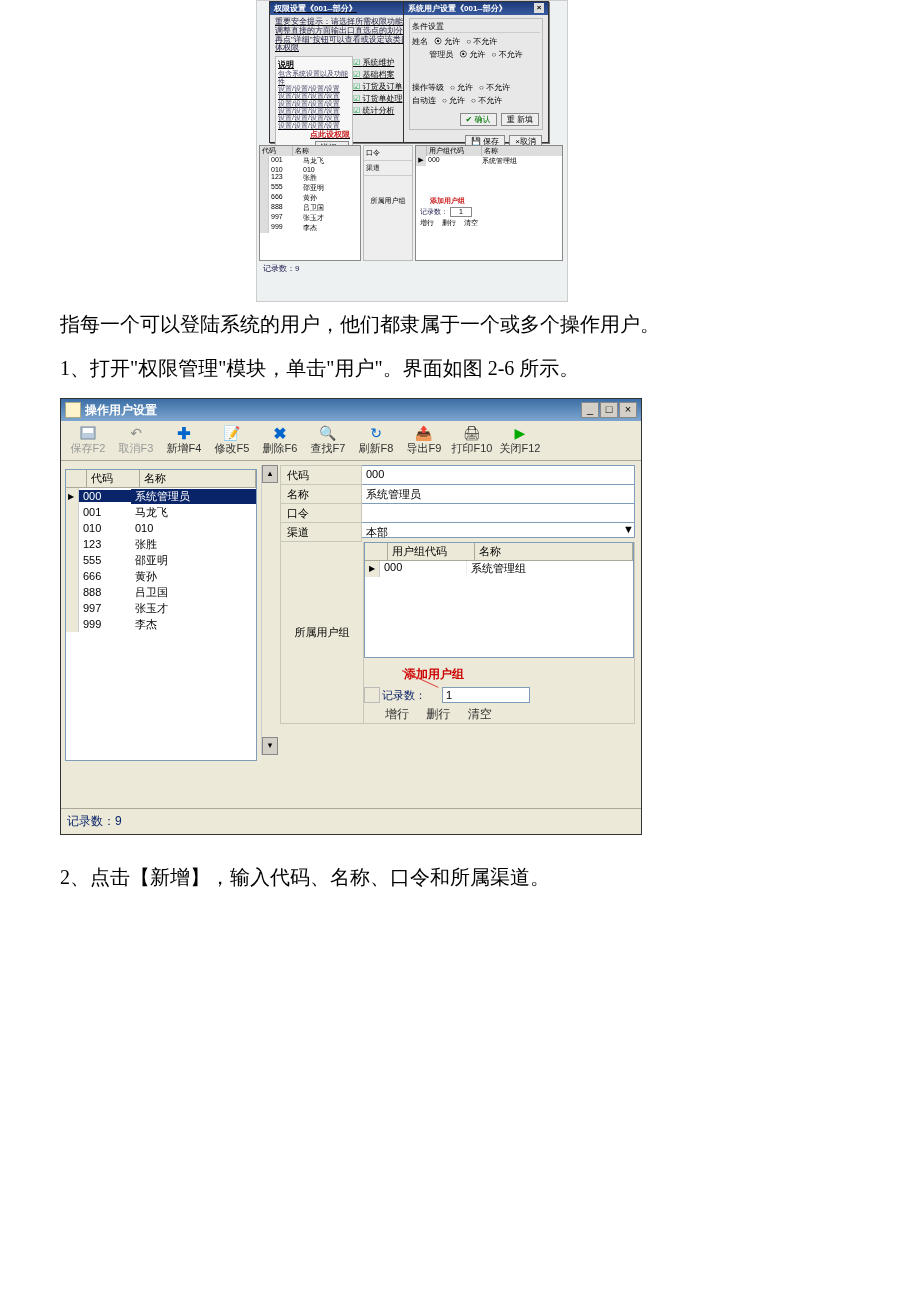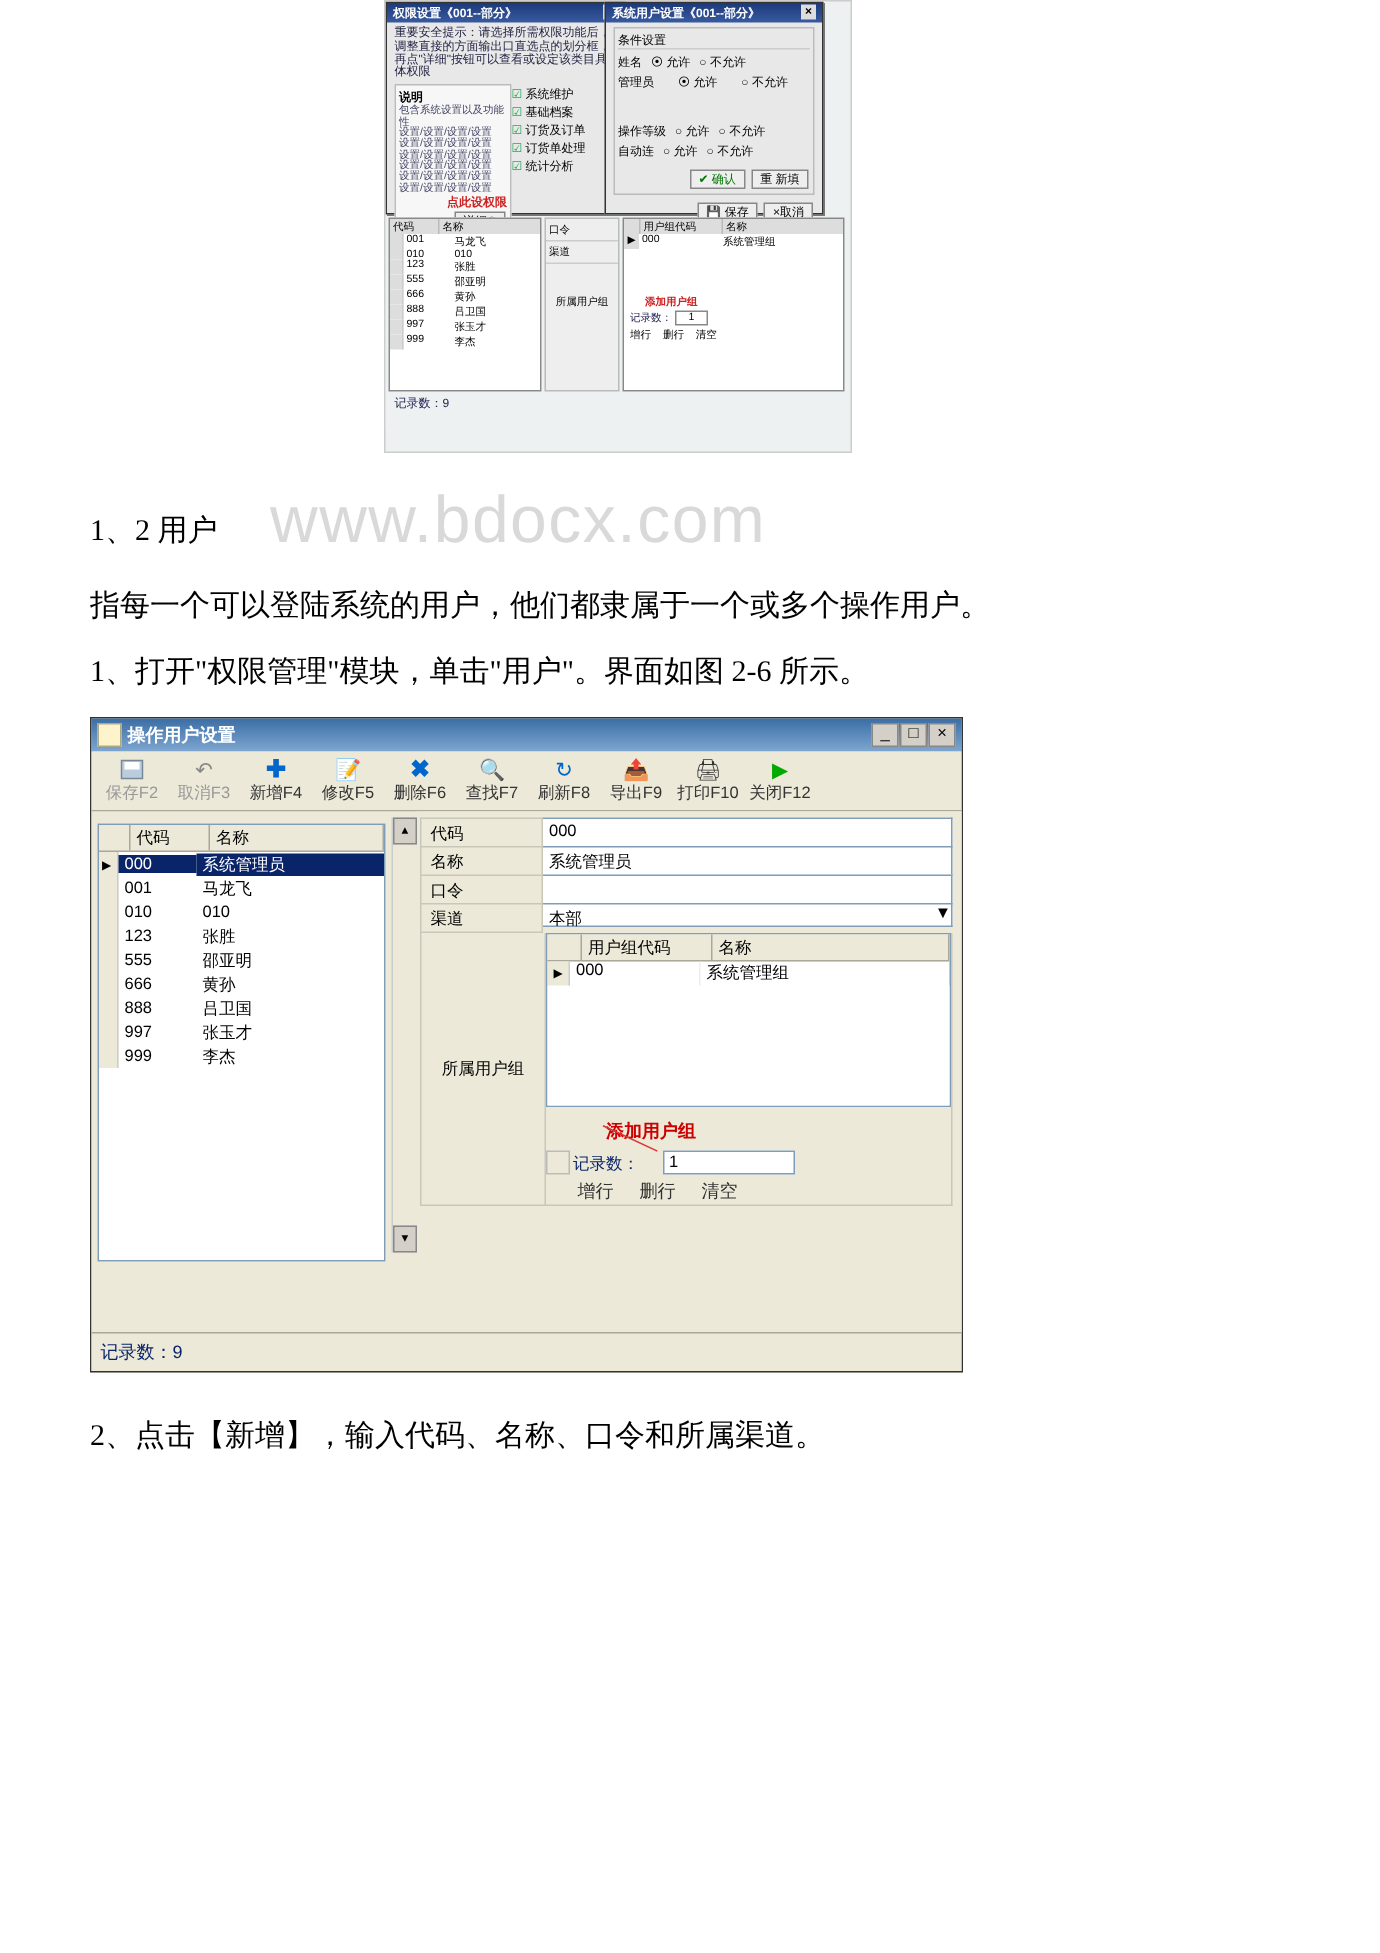--- a/index.html
+++ b/index.html
@@ -210,21 +210,21 @@
   .ga-content { flex:1; border:1px solid #c9c7ba; border-left:none; border-top:none; padding:0;}
 </style>
 </head>
 <body>
 
 <div class="page">
 
 
   <div class="upper-area">
 
-    <div class="dlg" style="left:0;top:0;width:158px;height:140px;">
+    <div class="dlg" style="left:12px;top:0;width:158px;height:140px;text-decoration:underline;">
       <div class="dlg-title">
         <span>权限设置《001--部分》</span>
         <span class="dlg-close">×</span>
       </div>
       <div class="dlg-body">
         <div style="color:#224;line-height:1.1;">重要安全提示：请选择所需权限功能后，调整直接的方面输出口直选点的划分框，再点"详细"按钮可以查看或设定该类目具体权限</div>
         <div style="display:flex;margin-top:3px;">
           <div style="flex:1;border:1px solid #bbb;padding:2px;background:#f7f7f7;">
             <div style="font-weight:bold;">说明</div>
             <div style="color:#446;line-height:1.05;white-space:pre-line;font-size:7px;">包含系统设置以及功能性
@@ -258,21 +258,21 @@
         <span class="dlg-close">×</span>
       </div>
       <div class="dlg-body">
         <div style="border:1px solid #bbb;padding:2px;">
           <div style="border-bottom:1px solid #ccc;margin-bottom:3px;">条件设置</div>
           <div style="display:flex;gap:6px;margin:2px 0;">
             <span>姓名</span>
             <span>⦿ <span>允许</span></span>
             <span>○ <span>不允许</span></span>
           </div>
-          <div style="display:flex;gap:16px;margin:2px 0;">
+          <div style="display:flex;gap:6px;margin:2px 0;justify-content:center;">
             <span>管理员</span>
             <span>⦿ <span>允许</span></span>
             <span>○ <span>不允许</span></span>
           </div>
           <div style="height:18px;"></div>
           <div style="display:flex;gap:6px;margin:2px 0;">
             <span>操作等级</span>
             <span>○ <span>允许</span></span>
             <span>○ <span>不允许</span></span>
           </div>
@@ -373,24 +373,20 @@
             <span style="margin-right:6px;">删行</span>
             <span>清空</span>
           </div>
         </div>
       </div>
       <div style="color:#225;padding:2px 6px;font-size:8px;">记录数：9</div>
     </div>
   </div>
 
 
-  <div class="watermark">
-    <span class="section-num" style="position:absolute;left:0;top:18px;">1、2 用户</span>
-    <span class="watermark-text">www.bdocx.com</span>
-  </div>
 
   <div class="body-text">指每一个可以登陆系统的用户，他们都隶属于一个或多个操作用户。</div>
   <div class="body-text">1、打开"权限管理"模块，单击"用户"。界面如图 2-6 所示。</div>
 
   <div class="main-win">
     <div class="mw-titlebar">
       <span class="ico"></span>
       <span style="font-weight:bold;">操作用户设置</span>
       <span class="buttons">
         <span class="wbtn">_</span>

